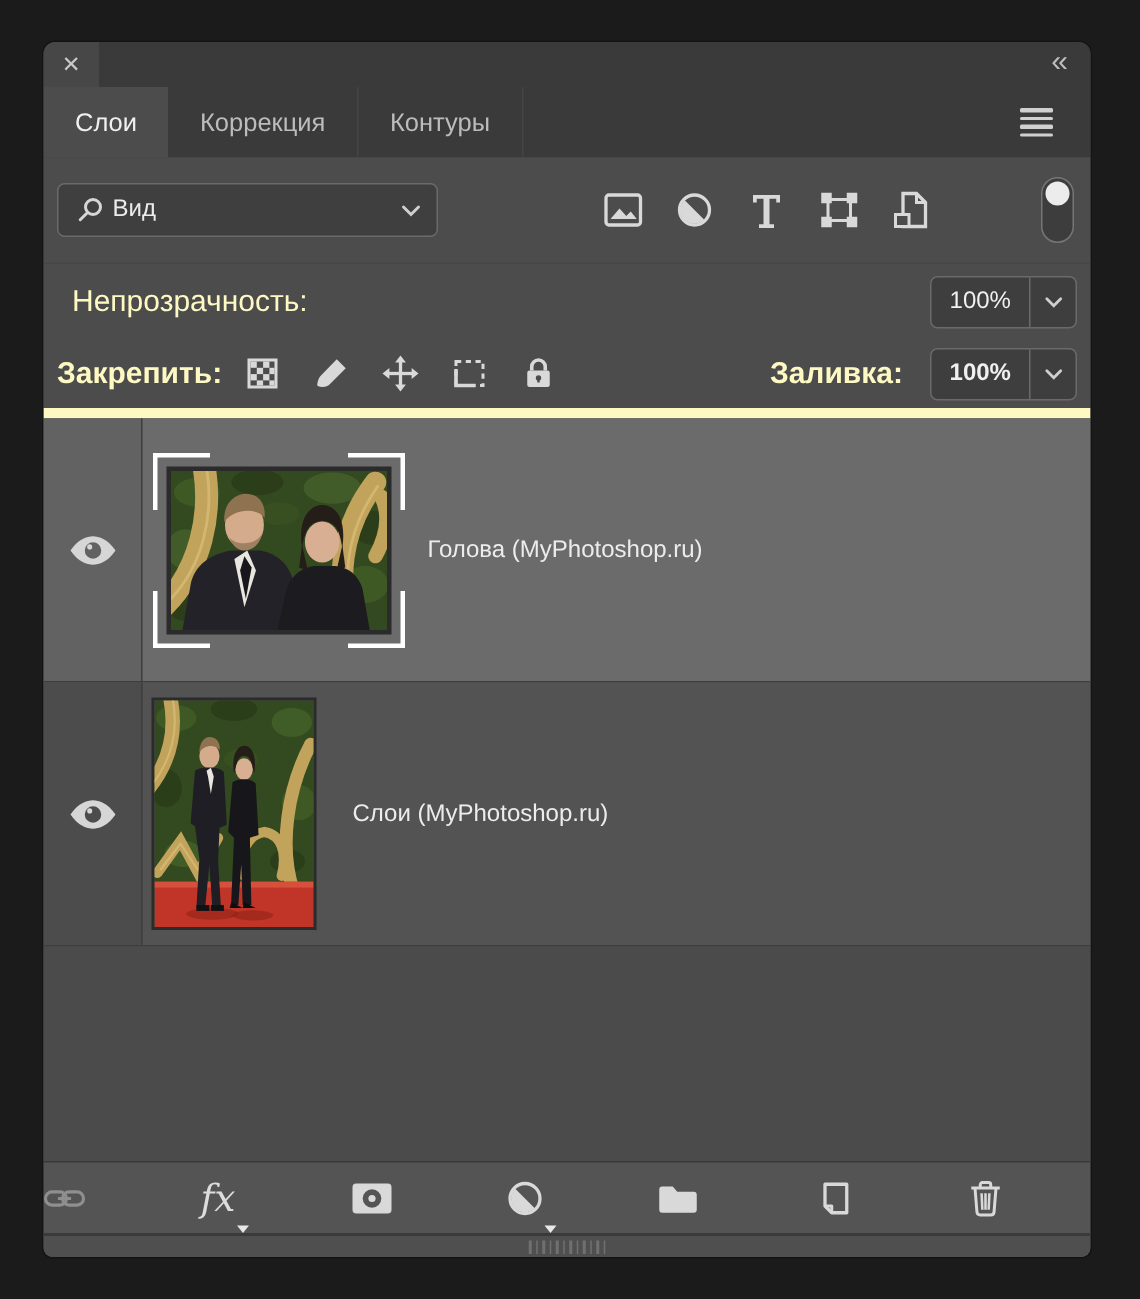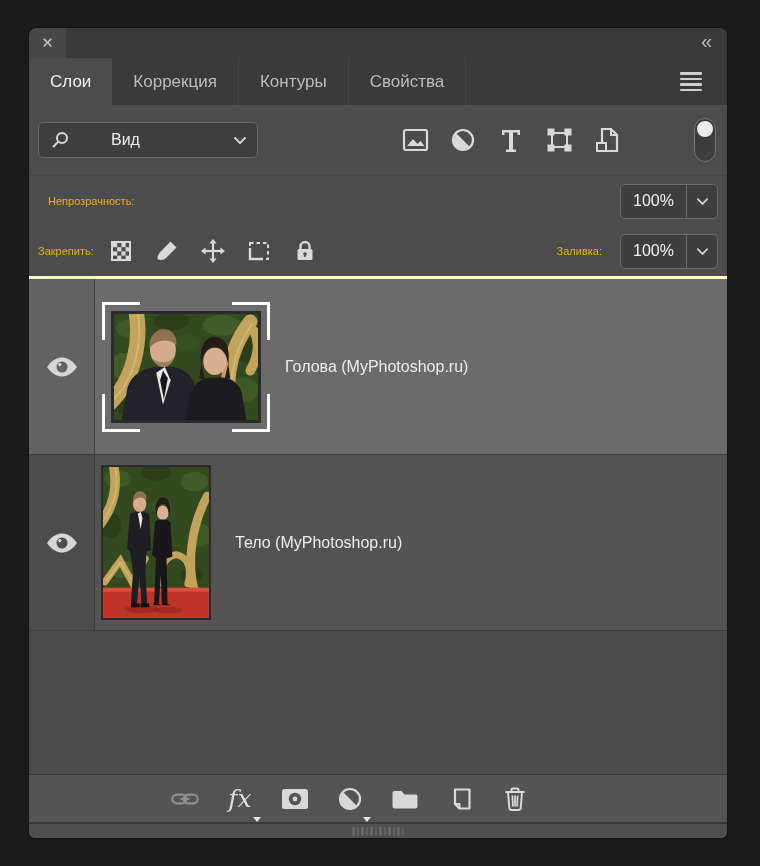--- a/index.html
+++ b/index.html
@@ -21,29 +21,29 @@
     color:#bcbcbc; border-right:1px solid #454545; }
   .tab.active { background:#4c4c4c; color:#f0f0f0; border-right:none; }
   .menu-btn { margin-left:auto; display:flex; flex-direction:column; justify-content:center;
     gap:3px; padding:0 25px; }
   .menu-btn i { display:block; width:22px; height:2.5px; background:#cfcfcf; border-radius:1px; }
 
   
   .ctl-row { display:flex; align-items:center; padding:0 9px; background:#4c4c4c; flex:none; }
   .filter-row { height:70px; }
   .blend-row  { height:51px; border-top:1px solid #464646; }
-  .lock-row   { height:53px; border-bottom:3px solid #fef9c3; }
+  .lock-row   { height:53px; border-bottom:7px solid #fef9c3;font-weight:bold; }
 
   .combo { height:36px; background:#3f3f3f; border:1px solid #6a6a6a; border-radius:5px;
     display:flex; align-items:center; color:#ececec; font-size:16px; padding:0 10px; }
   .combo .chev { margin-left:auto; }
-  .filter-combo { width:220px;gap:36px; }
+  .filter-combo { width:254px; }
   .blend-combo { width:391px; height:35px; }
 
-  .label { color:#eab308; font-size:11px; white-space:nowrap; }
+  .label { color:#fef9c3; font-size:20px; white-space:nowrap; }
 
   .value-box { width:98px; height:35px; background:#3e3e3e; border:1px solid #6a6a6a;
     border-radius:5px; display:flex; align-items:stretch; color:#f0f0f0; font-size:16px; }
   .value-box .val { flex:1; display:flex; align-items:center; justify-content:center; }
   .value-box .vchev { width:31px; border-left:1px solid #6a6a6a; display:flex;
     align-items:center; justify-content:center; }
 
   .icon-btn { width:30px; height:30px; display:flex; align-items:center; justify-content:center; }
   .filter-icons { margin-left:auto; display:flex; gap:18px; margin-right:72px; }
   .toggle { width:22px; height:44px; border-radius:11px; background:#3d3d3d;
@@ -71,21 +71,21 @@
   .br { position:absolute; width:38px; height:38px; }
   .br.tl { left:-9px; top:-9px;  border-left:3px solid #fff; border-top:3px solid #fff; }
   .br.tr { right:-9px; top:-9px; border-right:3px solid #fff; border-top:3px solid #fff; }
   .br.bl { left:-9px; bottom:-9px; border-left:3px solid #fff; border-bottom:3px solid #fff; }
   .br.brc{ right:-9px; bottom:-9px; border-right:3px solid #fff; border-bottom:3px solid #fff; }
 
   .empty-area { flex:1; background:#4b4b4b; }
 
   
   .toolbar { height:48px; background:#545454; border-top:1px solid #393939;
-    display:flex; align-items:center; justify-content:center;
+    display:flex; align-items:center; justify-content:space-between;
     gap:27px; padding-right:56px; flex:none; }
   .tb-icon { position:relative; width:28px; height:28px; display:flex;
     align-items:center; justify-content:center; }
   .fx-text { font-family:"DejaVu Serif","Liberation Serif",serif; font-style:italic;
     font-size:25px; color:#dcdcdc; line-height:1; }
   .mini-tri { position:absolute; right:-7px; bottom:-9px; width:0; height:0;
     border-left:4px solid transparent; border-right:4px solid transparent;
     border-top:5px solid #e8e8e8; }
 
   
@@ -104,21 +104,20 @@
 
   <div class="titlebar">
     <div class="close-btn">✕</div>
     <div class="collapse-btn">«</div>
   </div>
 
   <div class="tabbar">
     <div class="tab active">Слои</div>
     <div class="tab">Коррекция</div>
     <div class="tab">Контуры</div>
-    <div class="tab">Свойства</div>
     <div class="menu-btn">
         <i></i>
         <i></i>
         <i></i>
         <i></i>
       </div>
   </div>
 
   <div class="ctl-row filter-row">
     <div class="combo filter-combo">
@@ -342,21 +341,21 @@
           <path d="M36,48 l3,-2 2,6 -2,12 -2,-12 z" fill="#e9e5df"></path>
           <rect x="29" y="140" width="9" height="4" fill="#111114"></rect>
             <rect x="39" y="140" width="9" height="4" fill="#111114"></rect>
 
           <ellipse cx="62" cy="47" rx="6" ry="7.5" fill="#d9af93"></ellipse>
           <path d="M55,50 C53,36 58,31 62,31 C67,31 71,37 69,50 C67,41 66,38 62,38 C58,38 57,42 55,50 Z" fill="#241d18"></path>
           <path d="M54,56 C58,53 67,53 70,57 L72,92 L66,94 L67,140 L61,140 L60,112 L58,140 L53,140 L55,94 L51,90 Z" fill="#17171b"></path>
           <path d="M53,138 l8,4 h-9 z" fill="#0d0d10"></path>
             <path d="M62,138 l8,4 h-9 z" fill="#0d0d10"></path>
         </svg>
-        <span class="layer-name">Тело (MyPhotoshop.ru)</span>
+        <span class="layer-name">Слои (MyPhotoshop.ru)</span>
       </div>
     </div>
 
     <div class="empty-area"></div>
   </div>
 
   <div class="toolbar">
     <span class="tb-icon">
       <svg width="32" height="18" viewBox="0 0 32 18">
           <rect x="1.5" y="4" width="16" height="10" rx="5" fill="none" stroke="#8f8f8f" stroke-width="2.4"></rect>

